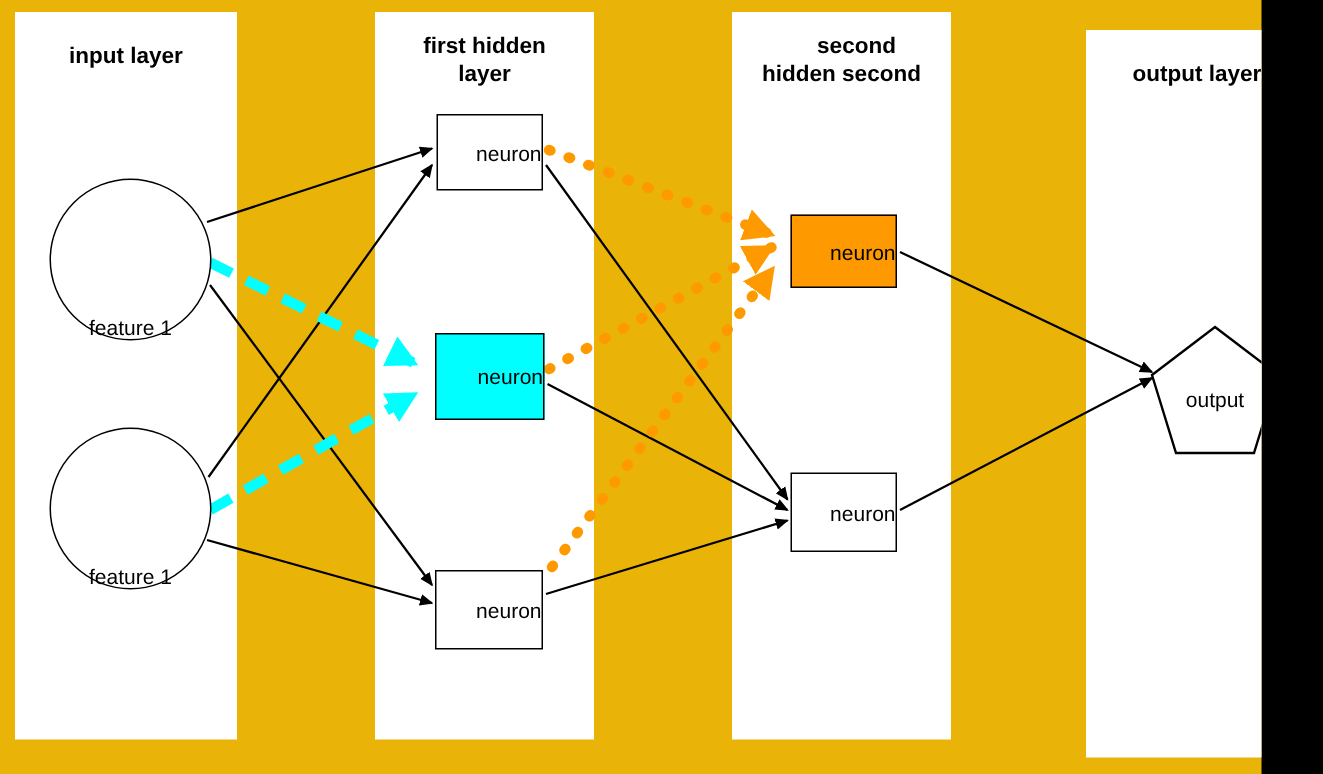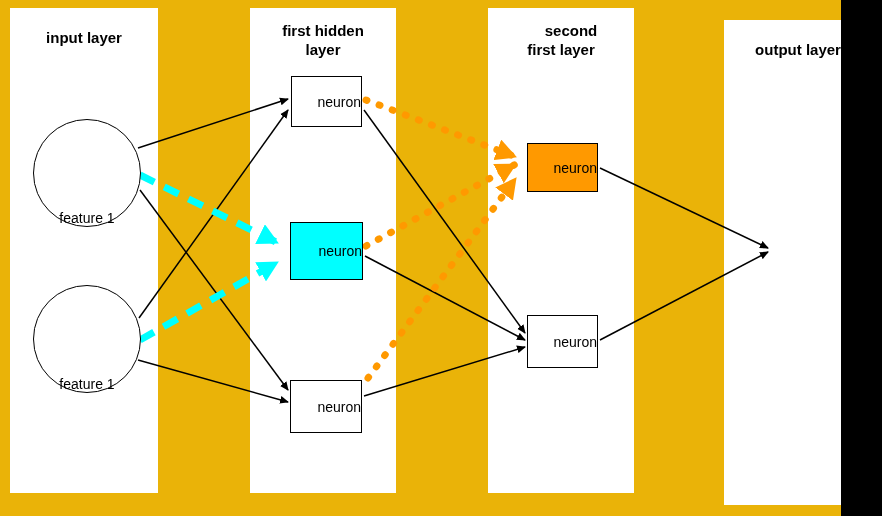--- a/index.html
+++ b/index.html
@@ -32,21 +32,21 @@
     <div class="panel-title" style="top:20px;">input layer</div>
   </div>
 
   <div class="panel" style="left:250px;top:8px;width:146px;height:485px;">
     <div class="panel-title" style="top:13px;">first hidden</div>
     <div class="panel-title" style="top:32px;">layer</div>
   </div>
 
   <div class="panel" style="left:488px;top:8px;width:146px;height:485px;">
     <div class="panel-title" style="top:13px;padding-left:20px;">second</div>
-    <div class="panel-title" style="top:32px;">first layer</div>
+    <div class="panel-title" style="top:32px;">hidden second</div>
   </div>
 
   <div class="panel" style="left:724px;top:20px;width:148px;height:485px;">
     <div class="panel-title" style="top:20px;">output layer</div>
   </div>
 
   <svg class="edges" viewBox="0 0 882 516">
     <defs>
       <marker id="ah-black" markerWidth="9" markerHeight="9" refX="8" refY="4.5" orient="auto" markerUnits="userSpaceOnUse">
         <path d="M0,0.6 L9,4.5 L0,8.4 z" fill="#000000"></path>
@@ -110,14 +110,20 @@
   </div>
 
   <div class="nbox orange" style="left:527px;top:143px;width:71px;height:49px;">
     <span>neuron</span>
   </div>
 
   <div class="nbox" style="left:527px;top:315px;width:71px;height:53px;">
     <span>neuron</span>
   </div>
 
+  <div class="pent" style="left:762px;top:212px;width:96px;height:100px;">
+    <svg width="96" height="100" viewBox="0 0 96 100">
+      <polygon points="48,6 90,38 74,90 22,90 6,38" fill="#ffffff" stroke="#000000" stroke-width="1.6"></polygon>
+    </svg>
+    <div class="plabel" style="top:46px;">output</div>
+  </div>
 
 </div>
 
 </body></html>

